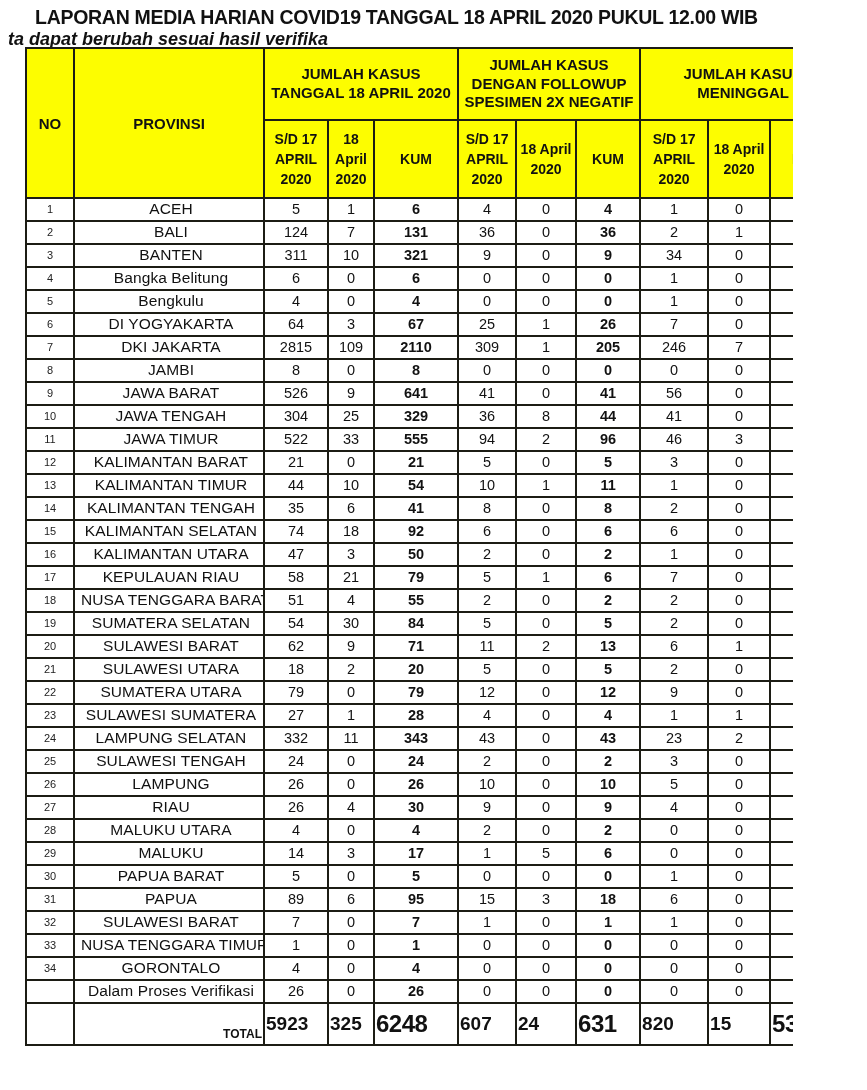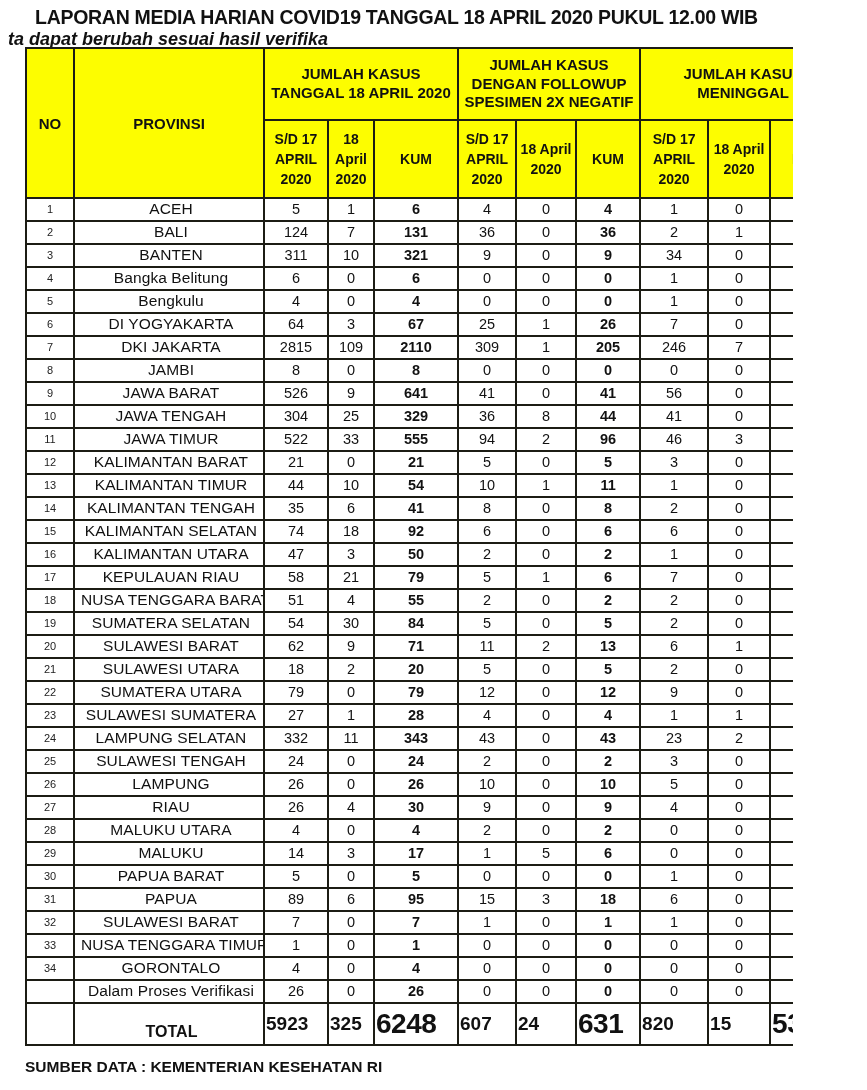--- a/index.html
+++ b/index.html
@@ -69,29 +69,29 @@
   td.province-cell {
     text-align: center;
     padding-left: 6px;
     font-size: 15.5px;
     letter-spacing: 0.1px;
     white-space: nowrap;
   }
   td.kum { font-weight: bold; }
   tr.total-row td { height: 36px; }
   td.total-label {
-    text-align: center;
+    text-align: right;
     padding-left: 6px;
     font-weight: bold;
-    font-size: 16px;
+    font-size: 12px;
     vertical-align: bottom;
     padding-bottom: 3px;
   }
   tr.total-row td.num-sm { font-weight: bold; font-size: 19px; }
-  tr.total-row td.num-lg { font-weight: bold; font-size: 28px; letter-spacing: -0.5px; }
+  tr.total-row td.num-lg { font-weight: bold; font-size: 24px; letter-spacing: -0.5px; }
   .footer {
     position: absolute;
     left: 25px;
     top: 1058px;
     font-weight: bold;
     font-size: 15.5px;
     color: #111111;
   }
 </style>
 </head>
@@ -603,14 +603,13 @@
         <td class="num-sm">607</td>
         <td class="num-sm">24</td>
         <td class="num-lg">631</td>
         <td class="num-sm">820</td>
         <td class="num-sm">15</td>
         <td class="num-lg">535</td>
       </tr>
     </tfoot>
   </table>
 
-  <div class="footer">SUMBER DATA : KEMENTERIAN KESEHATAN RI</div>
 </div>
 
 </body></html>

